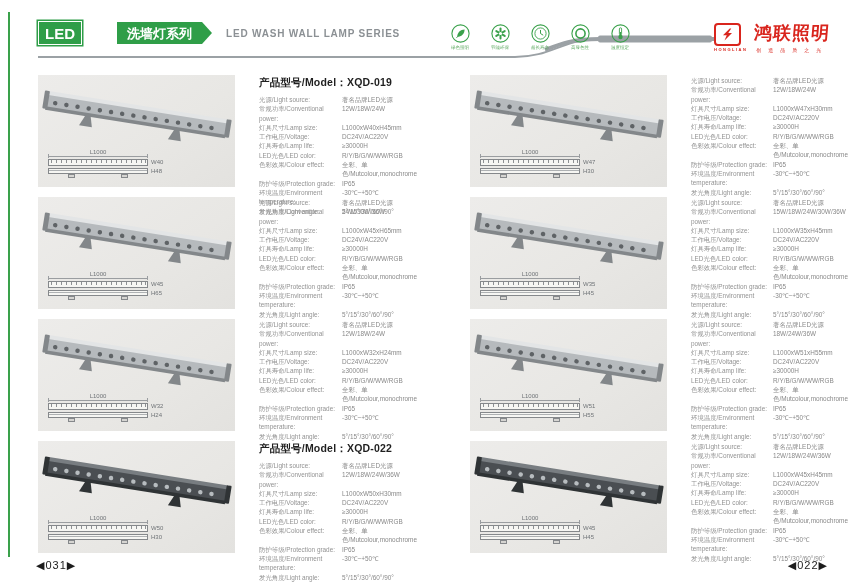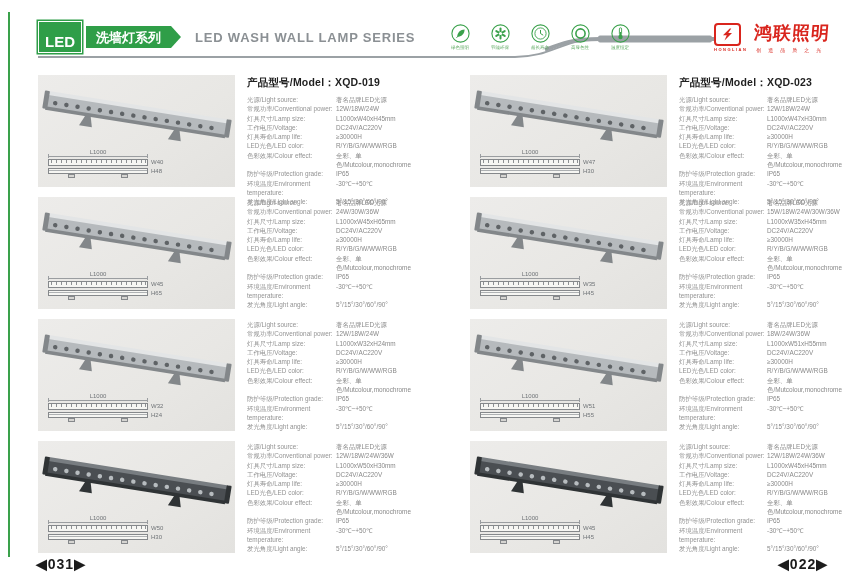--- a/index.html
+++ b/index.html
@@ -12,29 +12,30 @@
   }
 
   
   .left-rule { position:absolute; left:8px; top:12px; width:2px; height:545px; background:#3aa14b; }
 
   
   header { position:absolute; left:0; top:0; width:860px; height:70px; }
   .badge-group { position:absolute; left:38px; top:21px; display:flex; align-items:center; }
   .led-badge {
     display:inline-block; background:#2f9e48; color:#fff; font-weight:bold;
-    font-size:15px; line-height:1; padding:12px 6px 3px;
+    font-size:15px; line-height:1; padding:4px 6px 3px;
     border:1.5px solid #fff; box-shadow:0 0 0 1.5px #2f9e48; margin-right:4px;
   }
   .series-ribbon {
     display:inline-block; background:#2f9e48; color:#fff; font-weight:bold;
     font-size:13px; line-height:1; padding:5px 20px 4px 10px;
     clip-path: polygon(0 0, calc(100% - 10px) 0, 100% 50%, calc(100% - 10px) 100%, 0 100%);
+    margin-left: 31px;
   }
-  .subtitle { margin-left:14px; color:#8b9094; font-weight:bold; font-size:13px; letter-spacing:0.8px; }
+  .subtitle { margin-left:14px; color:#8b9094; font-weight:bold; font-size:10px; letter-spacing:0.8px; }
   .swoosh { position:absolute; left:0; top:0; width:860px; height:70px; }
 
   .features { position:absolute; left:450px; top:24px; display:flex; gap:20px; }
   .feature { width:20px; text-align:center; }
   .feature svg { width:19px; height:19px; display:block; margin:0 auto; }
   .feature .flabel { font-size:5px; color:#57a65b; white-space:nowrap; display:block; margin-top:1px; transform:scale(0.9); }
 
   .logo { position:absolute; left:714px; top:23px; display:flex; gap:7px; align-items:flex-start; }
   .logo-mark { text-align:center; }
   .logo-square {
@@ -44,21 +45,21 @@
   .logo-square svg { width:15px; height:15px; }
   .logo-name-en { display:block; font-size:4px; color:#d9251d; letter-spacing:1.5px; margin-top:1px; font-weight:bold; }
   .logo-brand { font-size:18px; font-weight:900; color:#d9251d; letter-spacing:1px; transform:skewX(-5deg); line-height:1.2; }
   .logo-slogan { font-size:5px; color:#d9251d; letter-spacing:7px; margin-top:2px; padding-left:2px; }
 
   
   .grid {
     position:absolute; left:38px; top:75px;
     display:grid; grid-template-columns:387px 385px; column-gap:45px; row-gap:10px;
   }
-  .product { display:flex; gap:12px; height:112px; }
+  .product { display:flex; gap:24px; height:112px; }
   .photo {
     width:197px; min-width:197px; height:112px; position:relative;
     background:linear-gradient(145deg,#edecea 0%, #e8e7e4 60%, #e3e2df 100%);
   }
   .photo svg.lamp { position:absolute; left:0; top:0; width:100%; height:100%; }
 
   .dimdraw { position:absolute; left:10px; bottom:9px; width:150px; }
   .dim-l {
     width:100px; font-size:6px; color:#6f7377; text-align:center; line-height:7px;
     border-bottom:0.8px solid #9a9da0; position:relative;
@@ -75,21 +76,21 @@
   .feetrow i { width:7px; height:4px; background:#d6d5d2; border:0.8px solid #85888b; display:block; }
 
   .specs { flex:1; padding-top:1px; }
   .model { font-size:10.5px; font-weight:bold; color:#1f1f1f; letter-spacing:0.2px; margin-bottom:5px; }
   .rows { }
   .srow { display:flex; line-height:9.3px; font-size:6.4px; }
   .slabel { width:50%; color:#939393; }
   .svalue { flex:1; color:#898989; }
 
   
-  .pagenum { position:absolute; bottom:15px; font-size:14px; font-weight:bold; color:#1c1c1c; letter-spacing:1px; }
+  .pagenum { position:absolute; bottom:15px; font-size:11px; font-weight:normal; color:#1c1c1c; letter-spacing:1px; }
   .pagenum.left { left:36px; }
   .pagenum.right { right:32px; }
 </style>
 </head>
 <body>
 
 <div class="left-rule"></div>
 
 <header>
   <svg class="swoosh" viewBox="0 0 860 70">
@@ -269,21 +270,20 @@
           <div class="strip strip-side"></div>
           <span class="dim-side dim-h">H30</span>
         </div>
         <div class="feetrow">
             <i></i>
             <i></i>
           </div>
       </div>
     </div>
     <div class="specs">
-      <h3 class="model"><span class="model-prefix">产品型号/Model：</span><span class="model-code">XQD-023</span></h3>
       <div class="rows">
           <div class="srow">
             <span class="slabel">光源/Light source:</span>
             <span class="svalue">著名品牌LED光源</span>
           </div>
           <div class="srow">
             <span class="slabel">常规功率/Conventional power:</span>
             <span class="svalue">12W/18W/24W</span>
           </div>
           <div class="srow">
@@ -650,20 +650,21 @@
           <div class="strip strip-side"></div>
           <span class="dim-side dim-h">H30</span>
         </div>
         <div class="feetrow">
             <i></i>
             <i></i>
           </div>
       </div>
     </div>
     <div class="specs">
+      <h3 class="model"><span class="model-prefix">产品型号/Model：</span><span class="model-code">XQD-022</span></h3>
       <div class="rows">
           <div class="srow">
             <span class="slabel">光源/Light source:</span>
             <span class="svalue">著名品牌LED光源</span>
           </div>
           <div class="srow">
             <span class="slabel">常规功率/Conventional power:</span>
             <span class="svalue">12W/18W/24W/36W</span>
           </div>
           <div class="srow">

